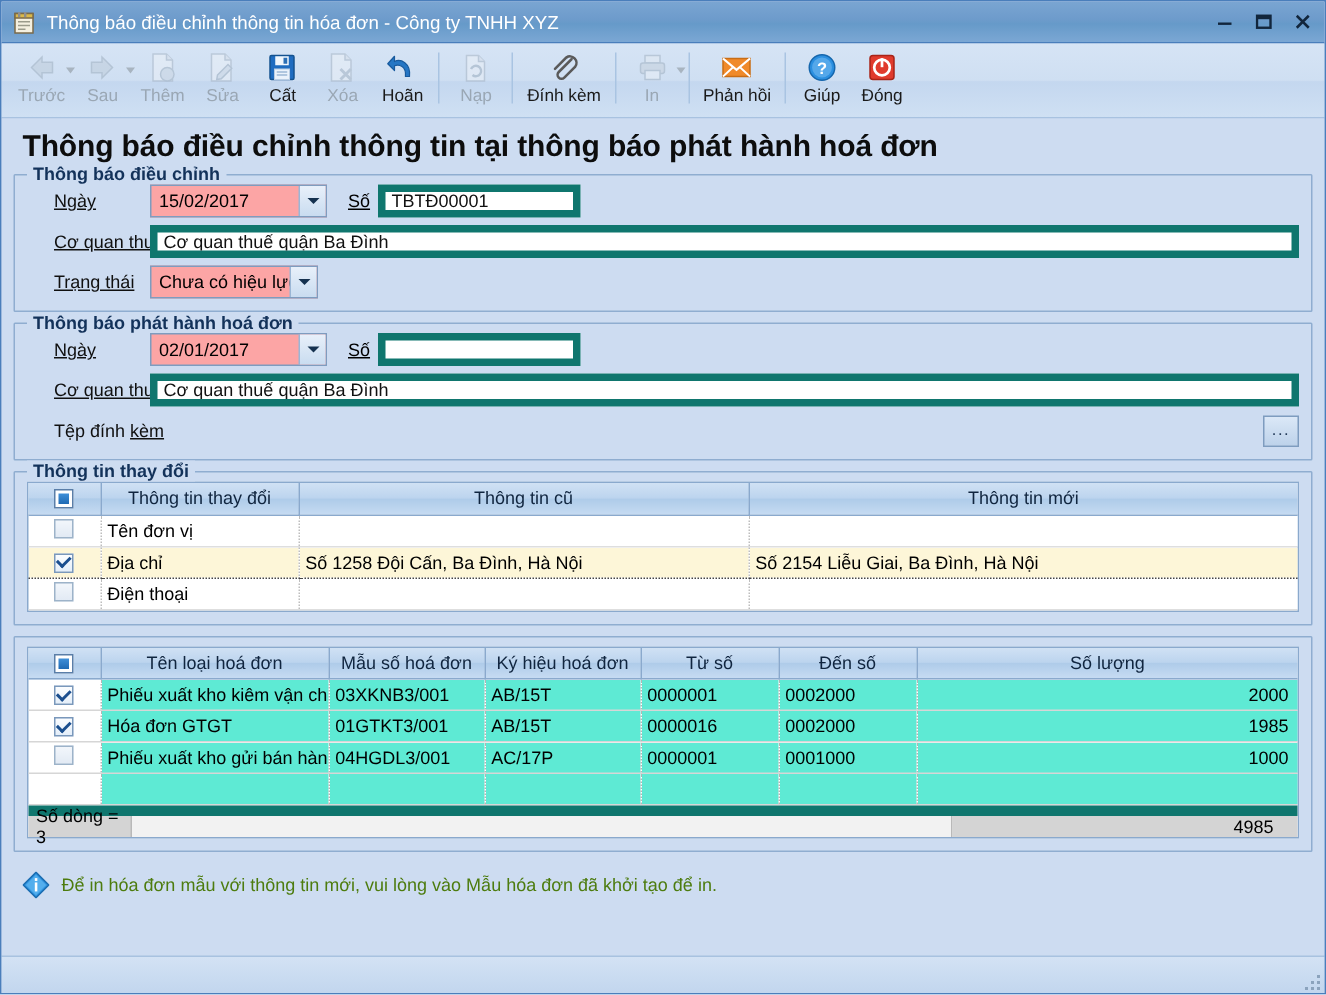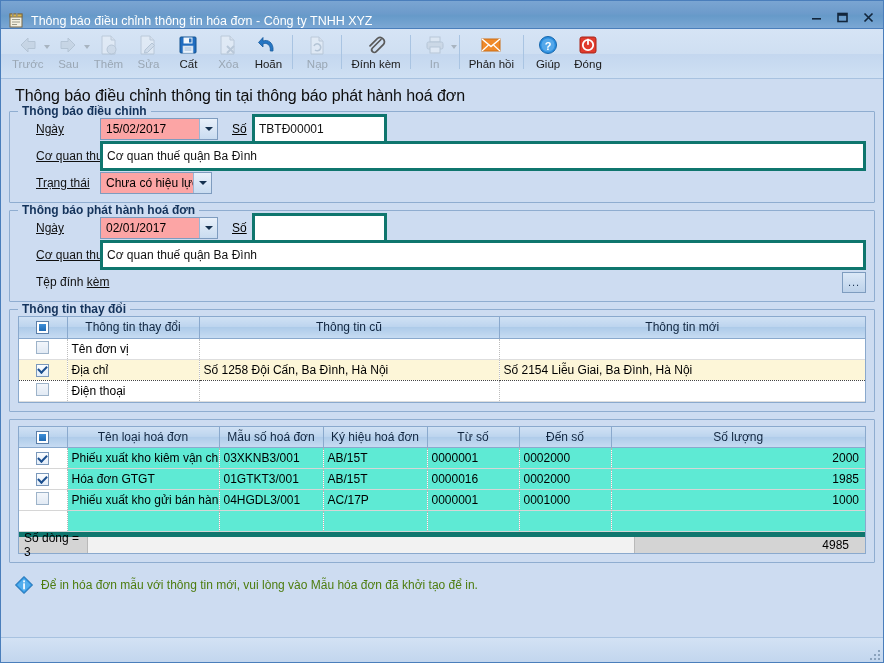--- a/index.html
+++ b/index.html
@@ -22,21 +22,21 @@
     flex-direction: column;
     overflow: hidden;
     position: relative;
   }
 
   
   .titlebar {
     height: 28px;
     background: linear-gradient(to bottom, #7aa5d2 0%, #6d9bcb 45%, #669ac9 55%, #7ba7d4 100%);
     display: flex;
-    align-items: flex-end;
+    align-items: center;
     padding: 0 2px 0 7px;
     box-sizing: border-box;
     flex: none;
     border-bottom: 1px solid #4a7ebb;
   }
   .title-icon {
     width: 16px; height: 16px;
     margin-right: 7px;
     position: relative;
     flex: none;
@@ -111,22 +111,22 @@
 
   
   .content {
     flex: 1;
     background: #cddcf1;
     padding: 4px 8px 0 8px;
     box-sizing: border-box;
     overflow: hidden;
   }
   .page-title {
-    font-size: 16px;
-    font-weight: normal;
+    font-size: 20px;
+    font-weight: bold;
     color: #0d0d0d;
     padding: 4px 4px 6px 6px;
     letter-spacing: -0.1px;
   }
 
   
   .groupbox {
     border: 1px solid #8fadd0;
     border-radius: 1px;
     margin: 0 0 7px 0;
@@ -167,26 +167,26 @@
     color: #101010;
     padding-left: 18px;
     box-sizing: border-box;
     white-space: nowrap;
   }
   .flabel u { text-decoration: underline; }
 
   .txt {
     height: 22px;
     box-sizing: border-box;
-    border: 3px solid #0f766e;
+    border: 5px solid #0f766e;
     background: #ffffff;
     font-family: "Liberation Sans", sans-serif;
     font-size: 12px;
     color: #111;
-    padding: 12px 4px;
+    padding: 0 4px;
     line-height: 20px;
     outline: none;
   }
   .combo {
     height: 22px;
     width: 118px;
     box-sizing: border-box;
     border: 1px solid #7e9cbf;
     background: #fca5a5;
     display: flex;
@@ -326,21 +326,21 @@
   
   table.g2 td {
     background: #5eead4;
     border-right: 1px dotted #b4b4b4;
     border-bottom: 1px solid #d6d6d6;
   }
   table.g2 td.cbcell { background: #ffffff; }
   .gridfoot {
     display: flex;
     height: 21px;
-    border-top: 5px solid #0f766e;
+    border-top: 7px solid #0f766e;
     background: #f2f2f2;
     font-size: 12px;
     align-items: center;
     box-sizing: border-box;
   }
   .gf-left {
     width: 69px;
     flex: none;
     background: #d4d4d4;
     height: 100%;

